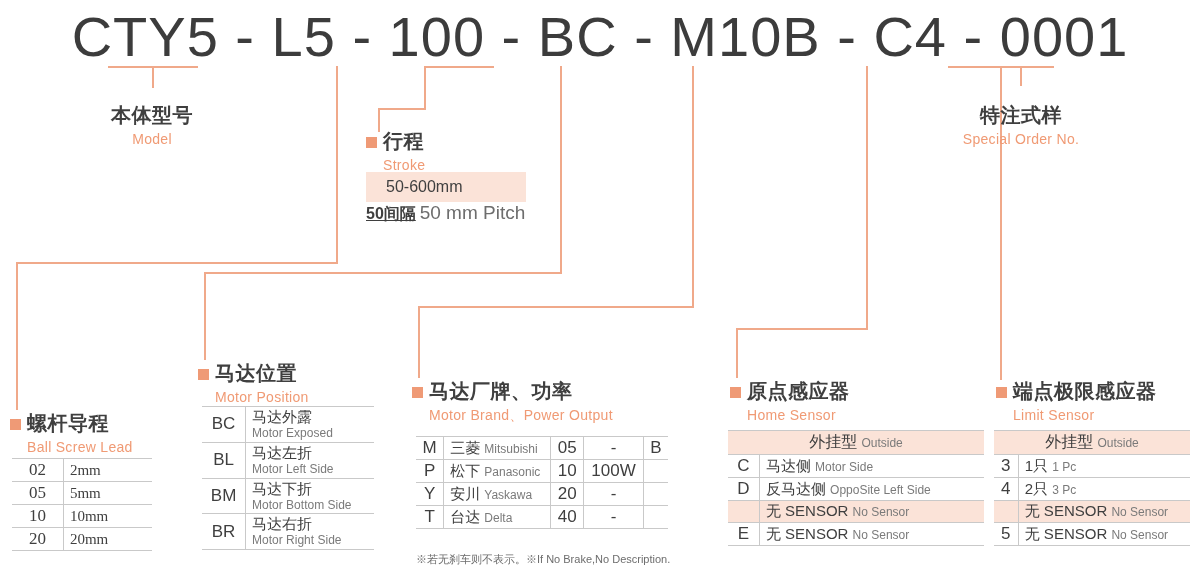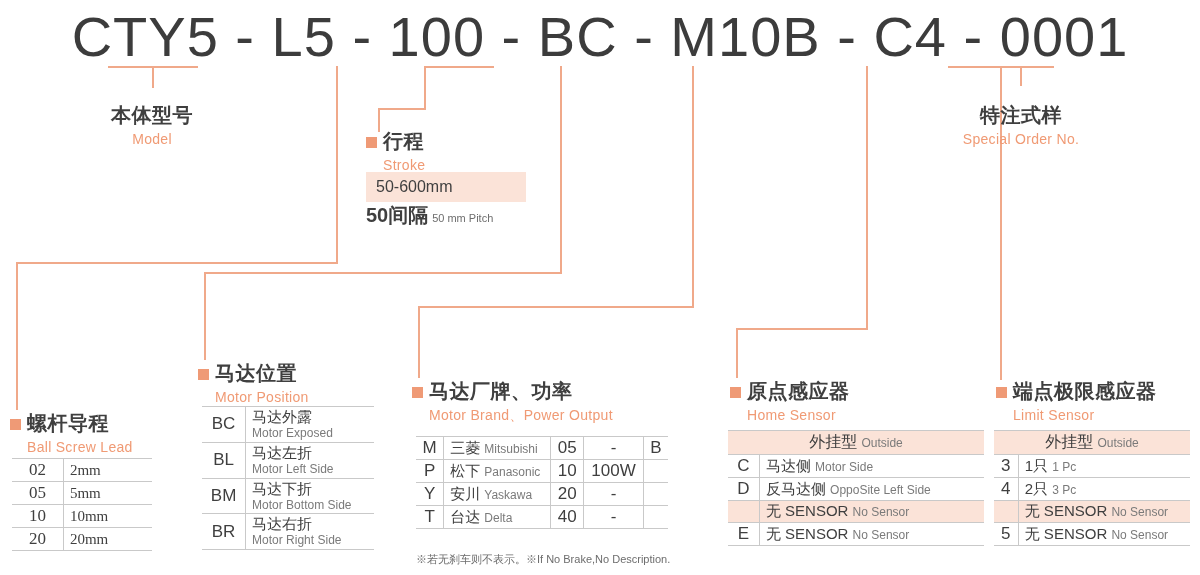--- a/index.html
+++ b/index.html
@@ -27,25 +27,25 @@
   .lbl .sq{display:inline-block;width:11px;height:11px;background:#ef9a76;margin-right:6px;vertical-align:baseline;}
   .lbl .cn{font-size:20px;color:#3f3f3f;font-weight:bold;letter-spacing:0.5px;}
   .lbl .en{display:block;font-size:14px;color:#f09a74;letter-spacing:0.3px;margin-top:2px;}
   .lbl.center{text-align:center;margin-top:20px;}
   .lbl.center .en{margin-left:0;}
   .lbl .en.indent{margin-left:17px;}
 
   
   .strokebox{
     position:absolute;background:#fbe3d8;color:#3f3f3f;
-    font-size:16px;padding:6px 10px;box-sizing:border-box;
+    font-size:16px;padding:6px 20px;box-sizing:border-box;
   }
   .strokenote{position:absolute;font-size:14px;color:#3f3f3f;white-space:nowrap;}
-  .strokenote b{font-size:20px;font-weight:bold;}
-  .strokenote span{color:#6d6d6d;font-size:11px;text-align:right;}
+  .strokenote b{font-size:16px;font-weight:bold;text-decoration:underline;}
+  .strokenote span{color:#6d6d6d;font-size:19px;text-align:right;}
 
   
   table.t{position:absolute;border-collapse:collapse;}
   table.t td{
     border-bottom:1px solid #c9c9c9;
     font-size:15px;color:#3f3f3f;padding:1px 6px;vertical-align:middle;
     white-space:nowrap;
   }
   table.t td.code{text-align:center;font-size:17px;color:#3f3f3f;}
   table.t td.sep{border-right:1px solid #c9c9c9;}

